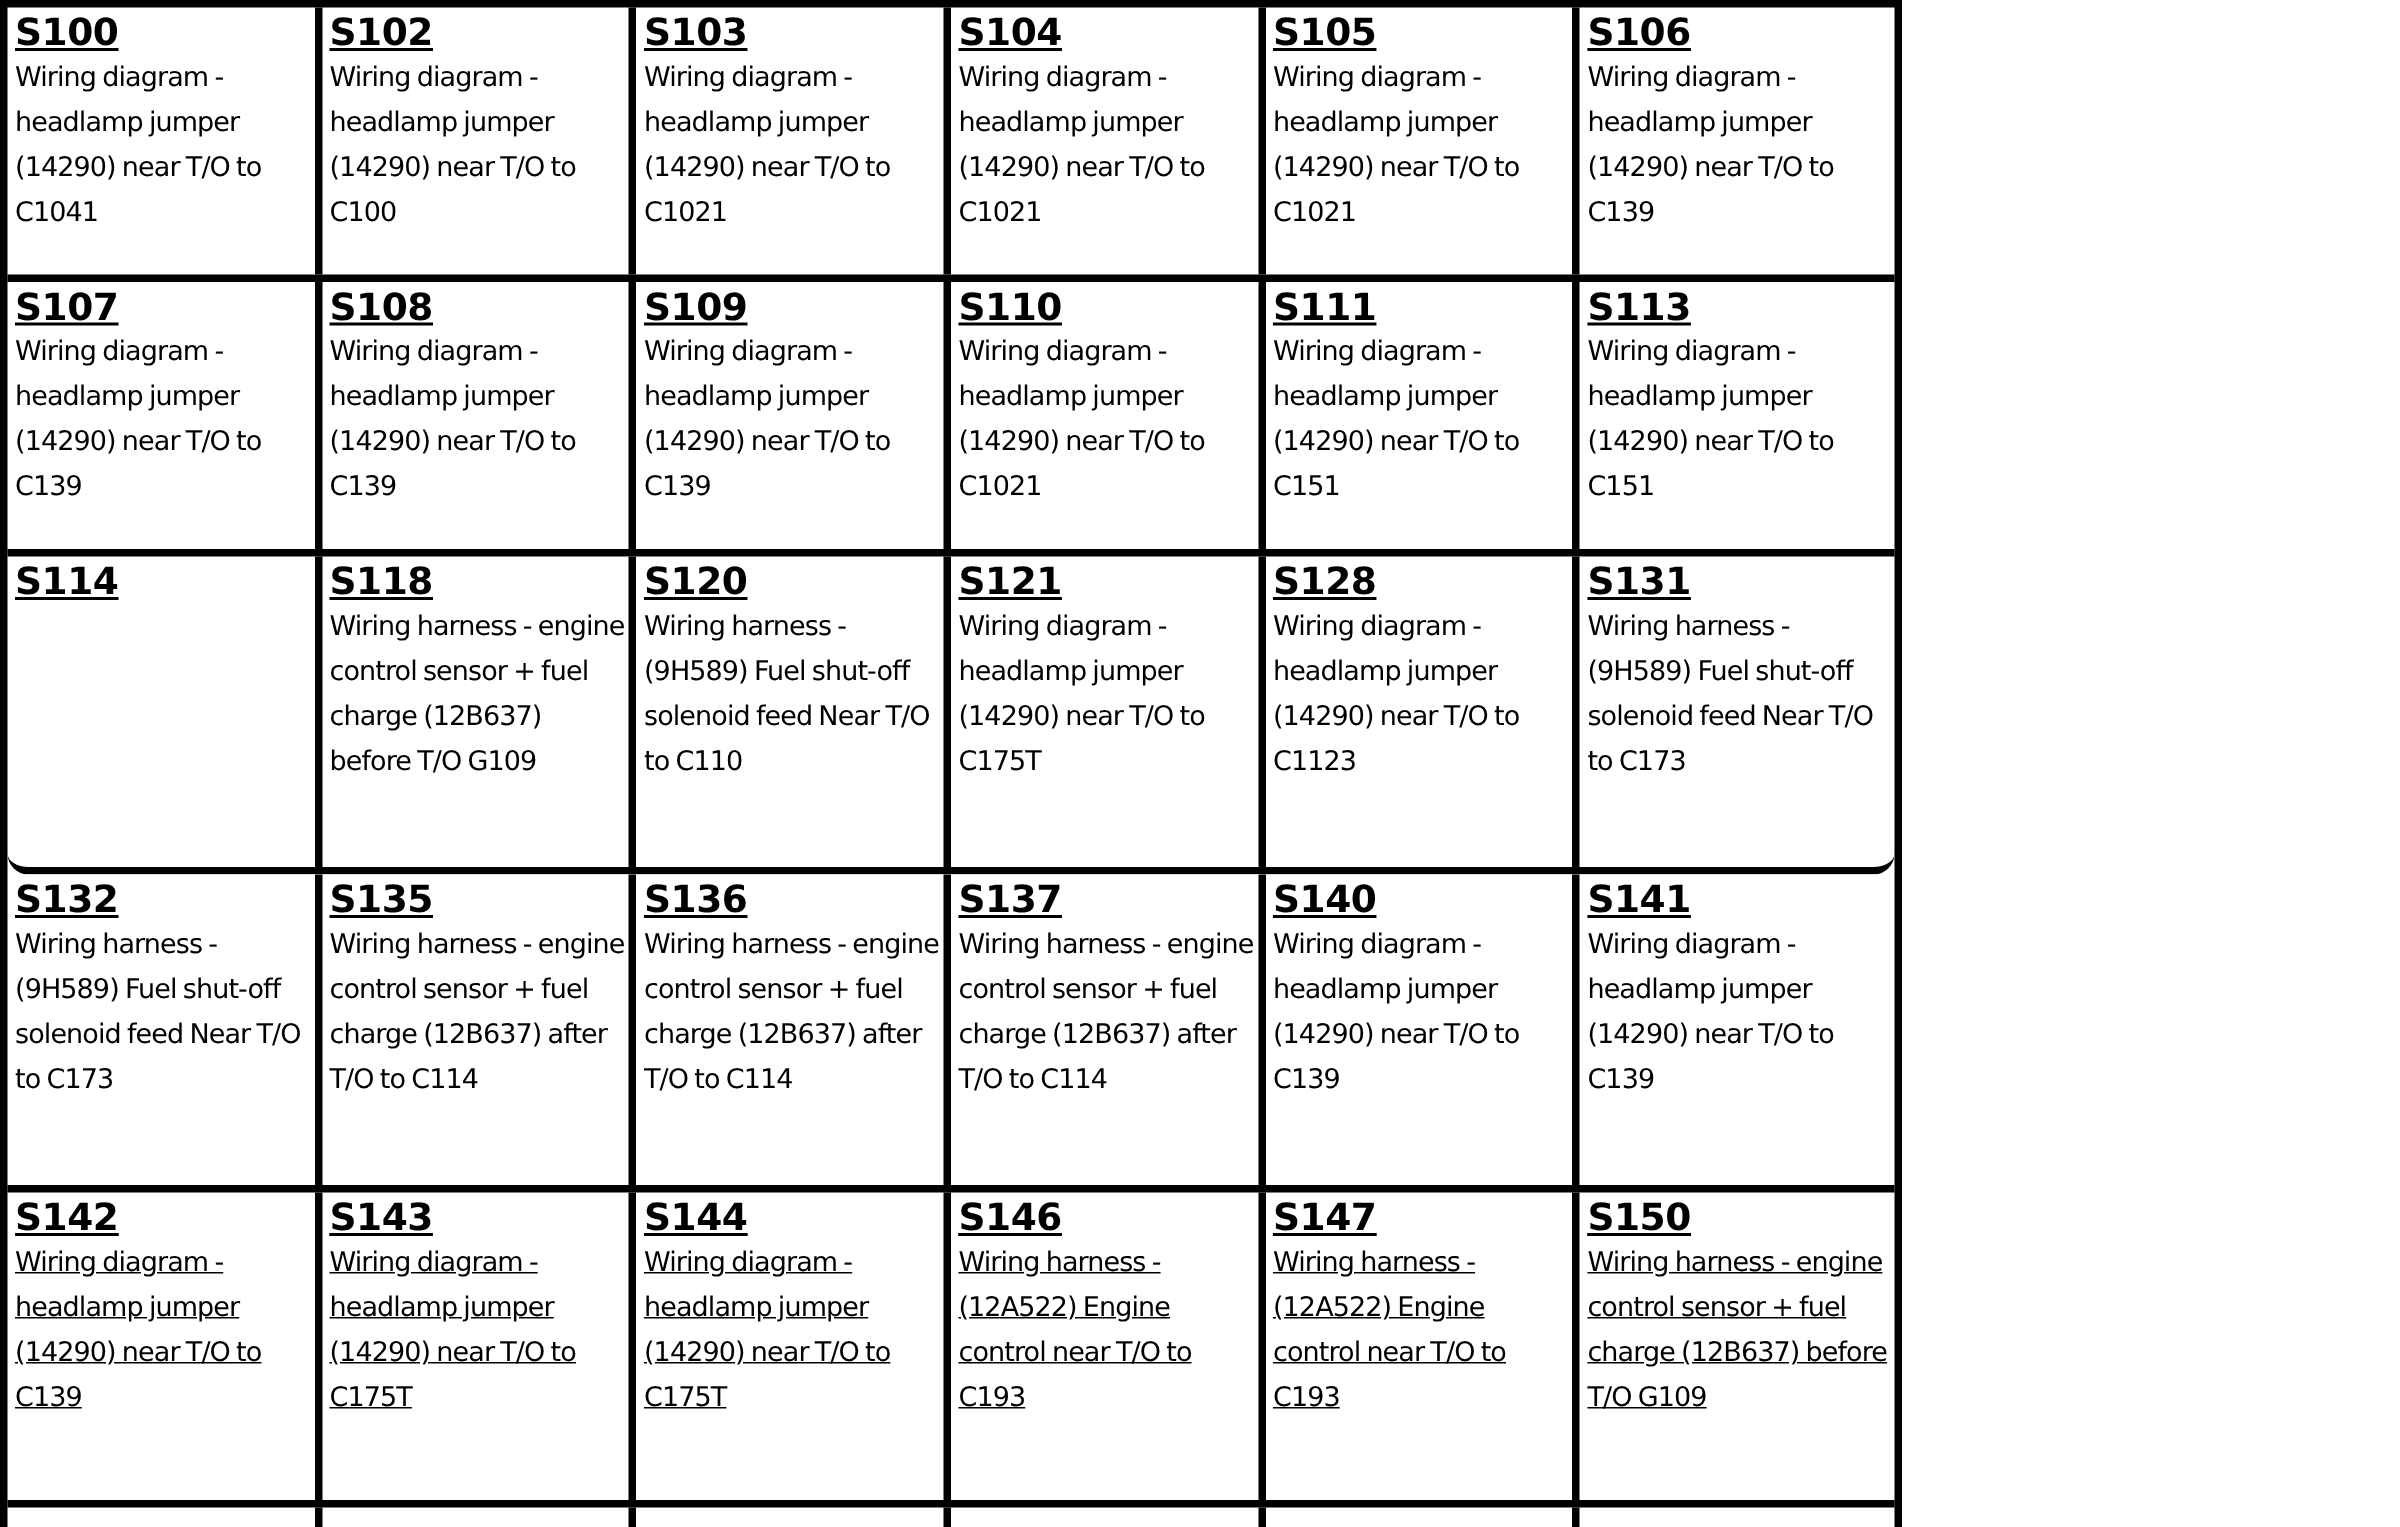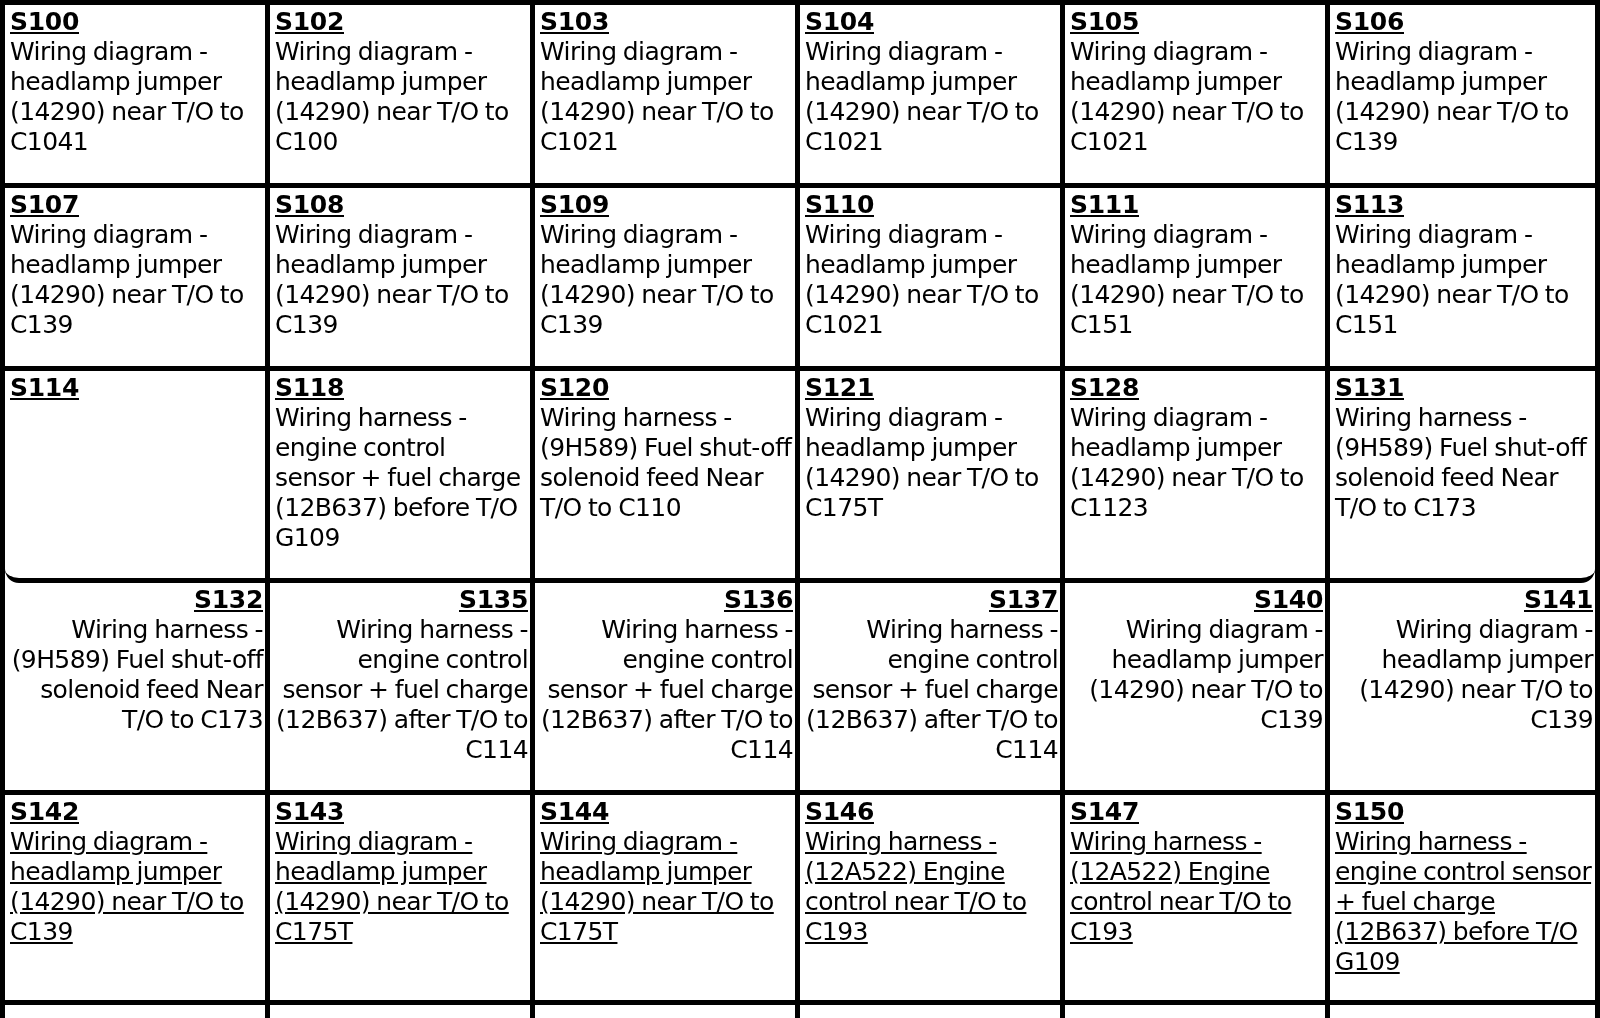--- a/index.html
+++ b/index.html
@@ -8,21 +8,21 @@
     background: #ffffff;
   }
   body {
     width: 1600px;
     height: 1018px;
     font-family: "DejaVu Sans", sans-serif;
     color: #000000;
     overflow: hidden;
   }
   #sheet {
-    width: 1600px;
+    width: 1268px;
     height: 1018px;
     box-sizing: border-box;
     border-top: 5px solid #000;
     border-left: 5px solid #000;
     border-right: 5px solid #000;
     position: relative;
   }
   .row {
     display: flex;
     width: 100%;
@@ -41,30 +41,30 @@
   }
   .code {
     font-weight: bold;
     font-size: 25px;
     line-height: 30px;
     text-decoration: underline;
     letter-spacing: -0.3px;
     white-space: nowrap;
   }
   .desc {
-    font-size: 25px;
+    font-size: 18px;
     line-height: 30px;
     letter-spacing: -0.6px;
     word-spacing: -1px;
   }
   
   .r1 { min-height: 183px; }
   .r2 { min-height: 183px; }
   .r3 { min-height: 212px; border-radius: 14px; }
-  .r4 { min-height: 212px; text-align: right; }
+  .r4 { min-height: 212px; }
   .r5 { min-height: 210px; text-decoration: underline; }
   .r6 { min-height: 18px; border-bottom: none; }
   .r6 .cell { padding-top: 0; }
 </style>
 </head>
 <body>
 
 <div id="sheet">
 
   <div class="row r1">

